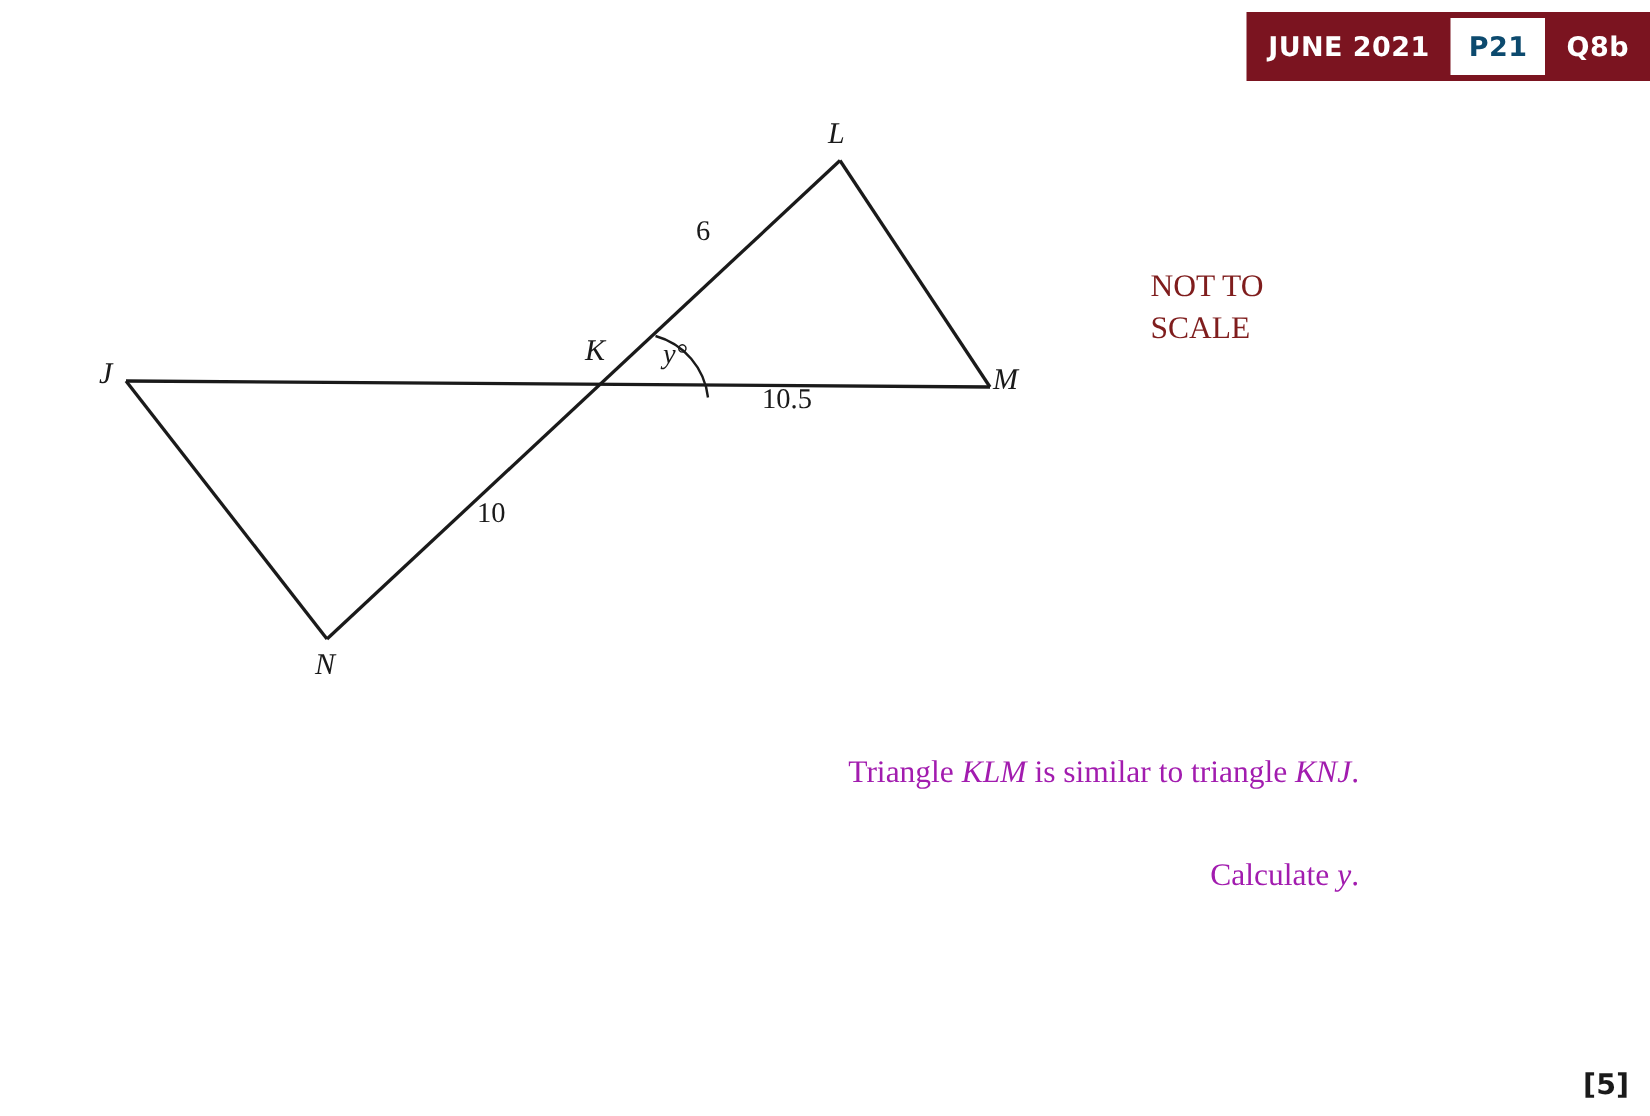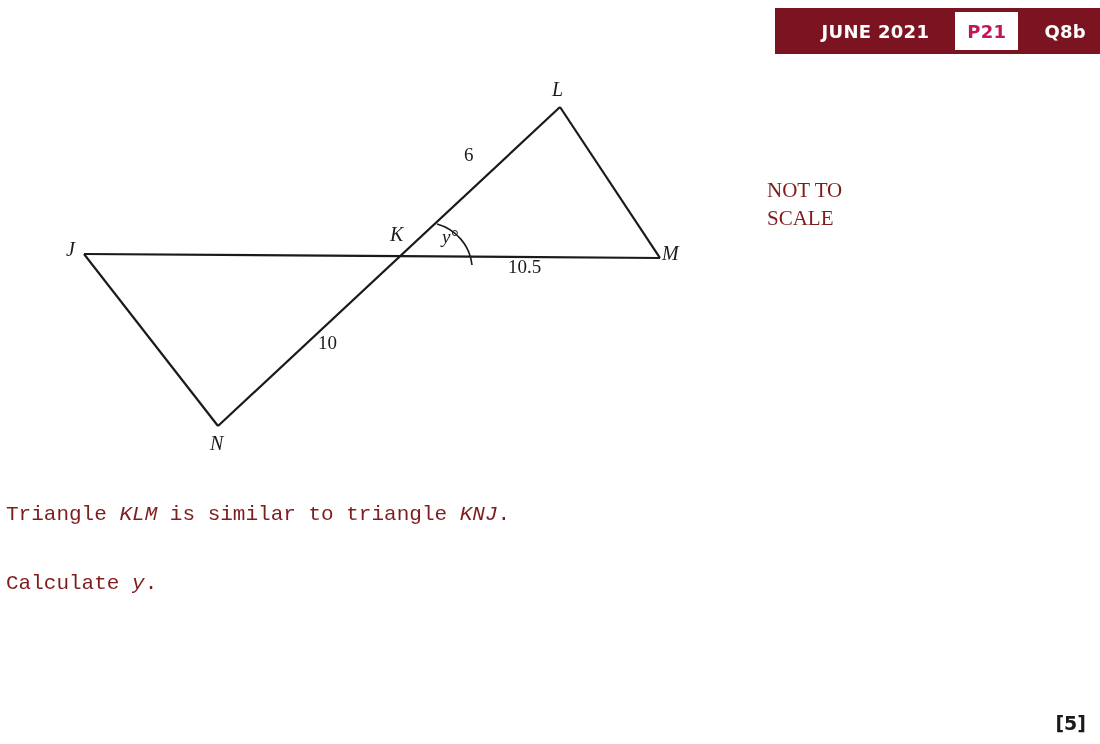--- a/index.html
+++ b/index.html
@@ -22,33 +22,32 @@
     top: 8px;
     right: 0px;
     display: flex;
     align-items: stretch;
     background: #7b1420;
     height: 46px;
     font-family: "DejaVu Sans", sans-serif;
     font-weight: bold;
     font-size: 18px;
     letter-spacing: 0.3px;
-    padding-left: 32px;
   }
   #exam-badge .seg {
     display: flex;
     align-items: center;
     justify-content: center;
     padding: 0 14px;
     color: #ffffff;
   }
   #exam-badge .seg.light {
     background: #ffffff;
-    color: #be185d;
-    margin: 4px 12px;
+    color: #0c4a6e;
+    margin: 4px 0;
     padding: 0 12px;
   }
 
   
   #figure-area {
     position: absolute;
     left: 0;
     top: 60px;
     width: 760px;
     height: 420px;
@@ -86,24 +85,25 @@
     line-height: 28px;
     color: #7f1d1d;
   }
 
   
   #question-text {
     position: absolute;
     left: 6px;
     top: 500px;
     width: 900px;
-    font-family: Liberation Mono, monospace;
+    font-family: Liberation Serif, serif;
     font-size: 21px;
     line-height: 29px;
-    color: #7f1d1d;
+    color: #a21caf;
+    text-align: right;
   }
   #question-text .para {
     margin: 0 0 0 0;
   }
   #question-text .gap {
     height: 20px;
   }
   .it { font-style: italic; }
 
   #marks {

